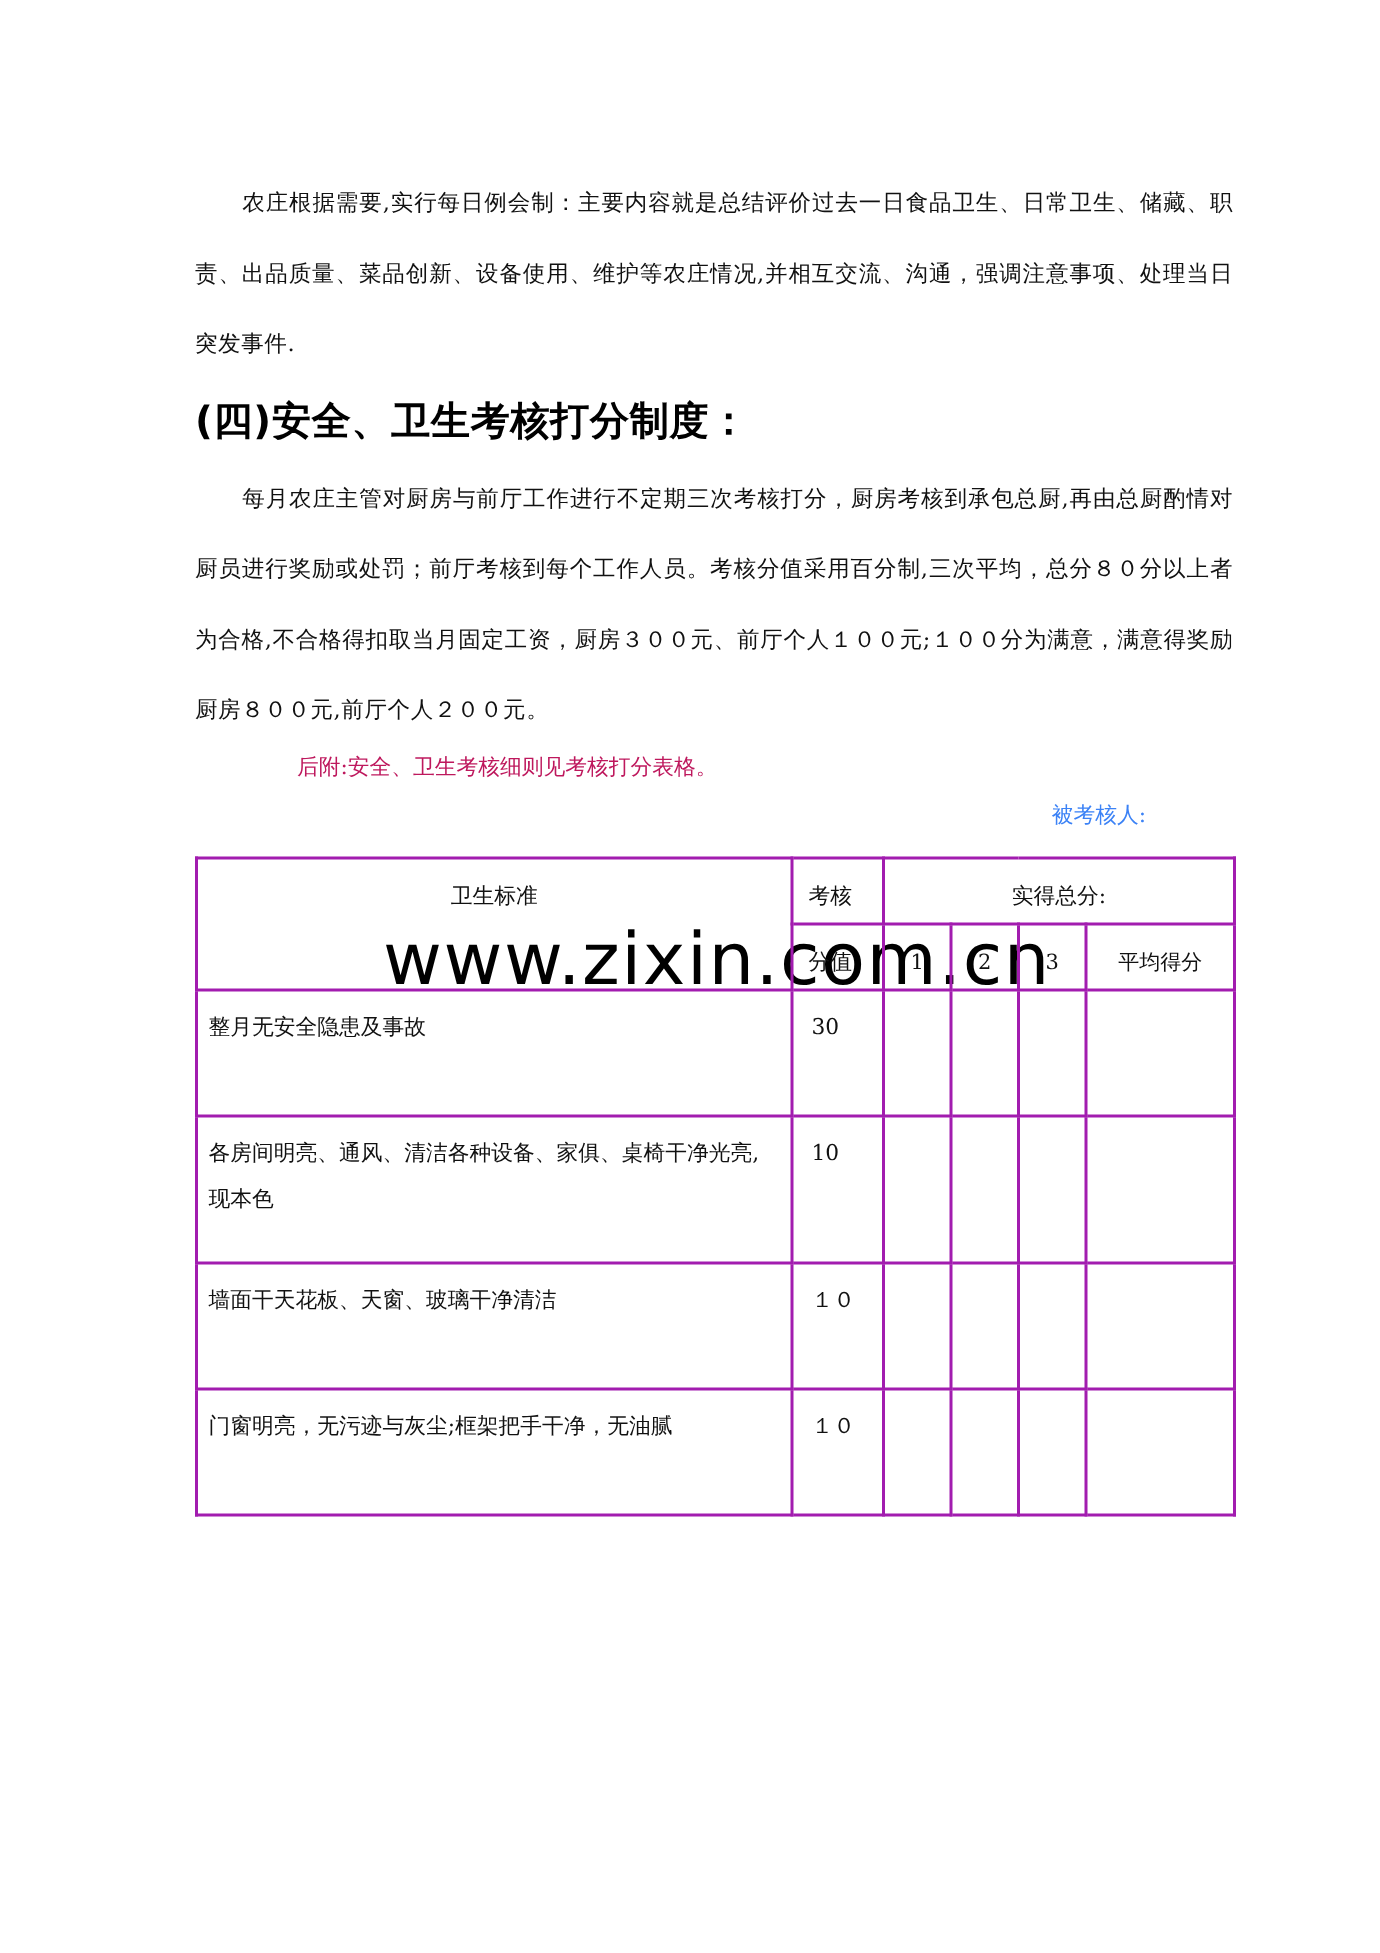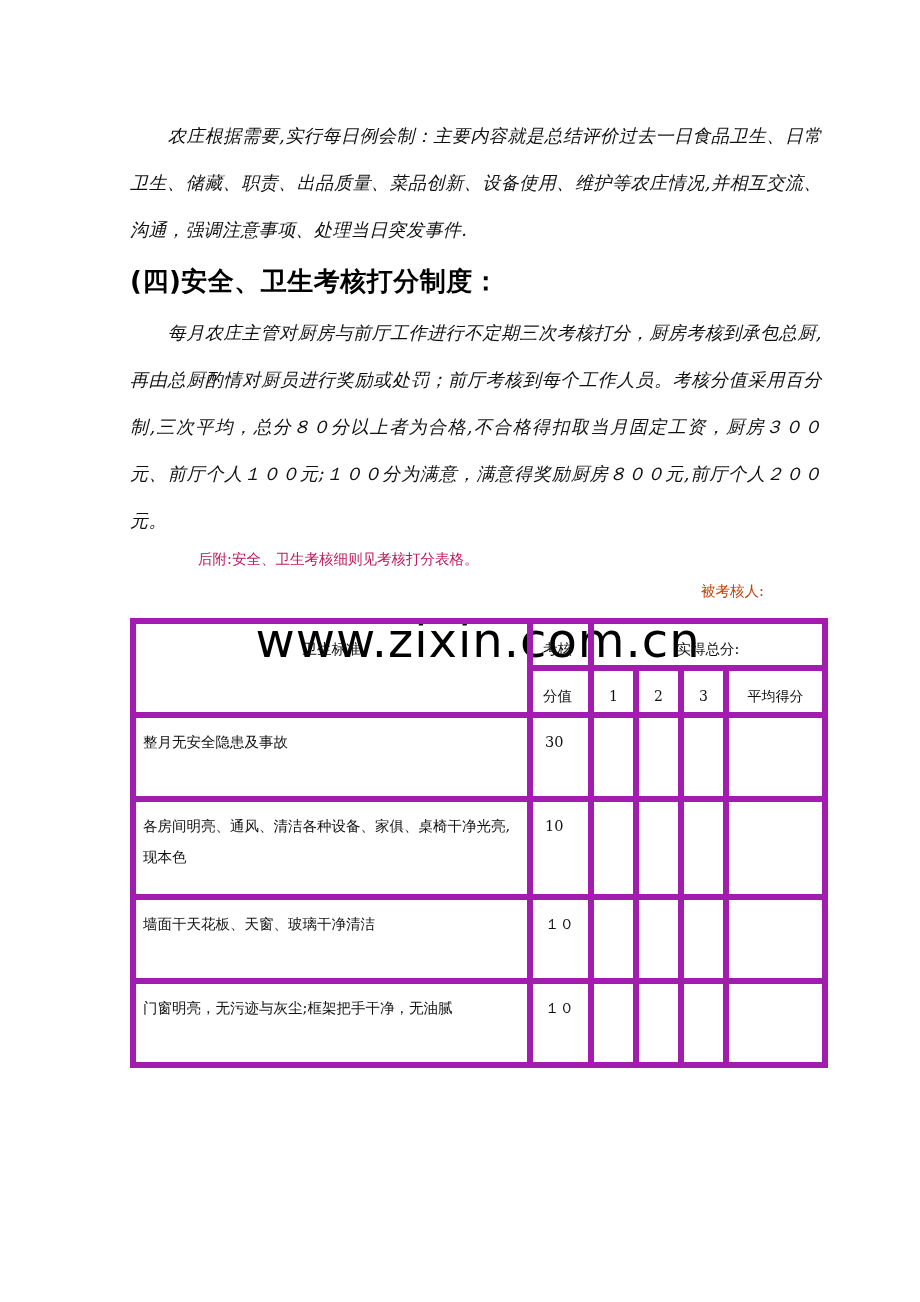--- a/index.html
+++ b/index.html
@@ -27,28 +27,27 @@
   .content {
     position: absolute;
     left: 130px;
     top: 0;
     width: 692px;
   }
 
   
   .para {
     font-family: "DejaVu Serif", "Liberation Serif", serif;
-    font-size: 18px;
+    font-size: 15px;
     line-height: 47px;
     text-align: justify;
     text-justify: inter-ideograph;
     letter-spacing: 0.4px;
     margin: 0;
     color: #111;
-    font-style: italic;
   }
   .para.indent {
     text-indent: 2.1em;
   }
 
   .line-single {
     font-size: 21.5px;
     line-height: 47px;
     margin: 0;
     color: #111;
@@ -101,32 +100,32 @@
     letter-spacing: 0.5px;
   }
 
   .assessee {
     font-family: "DejaVu Serif", "Liberation Serif", serif;
     font-size: 14.5px;
     text-align: right;
     margin: 0;
     padding-right: 58px;
     line-height: 34px;
-    color: #c2410c;
+    color: #3b82f6;
   }
 
   
   .score-table {
     border-collapse: collapse;
     width: 692px;
     margin-top: 10px;
     table-layout: fixed;
   }
   .score-table td, .score-table th {
-    border: 6px solid #a21caf;
+    border: 2px solid #a21caf;
     padding: 0;
     font-weight: normal;
     vertical-align: top;
   }
   .score-table .cell-pad {
     padding: 9px 7px 0 7px;
     font-family: "DejaVu Serif", "Liberation Serif", serif;
     font-size: 14.5px;
     line-height: 31px;
     color: #111;

